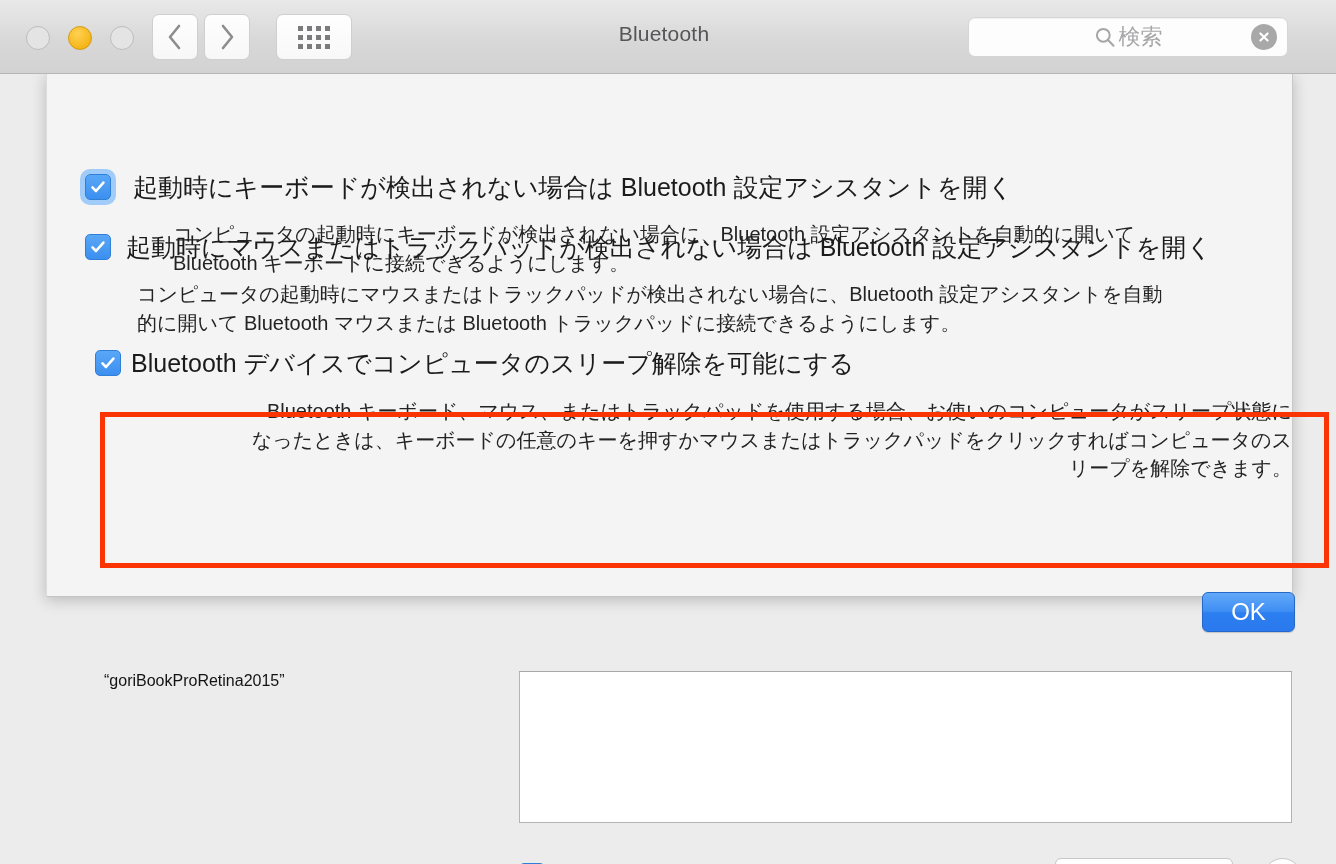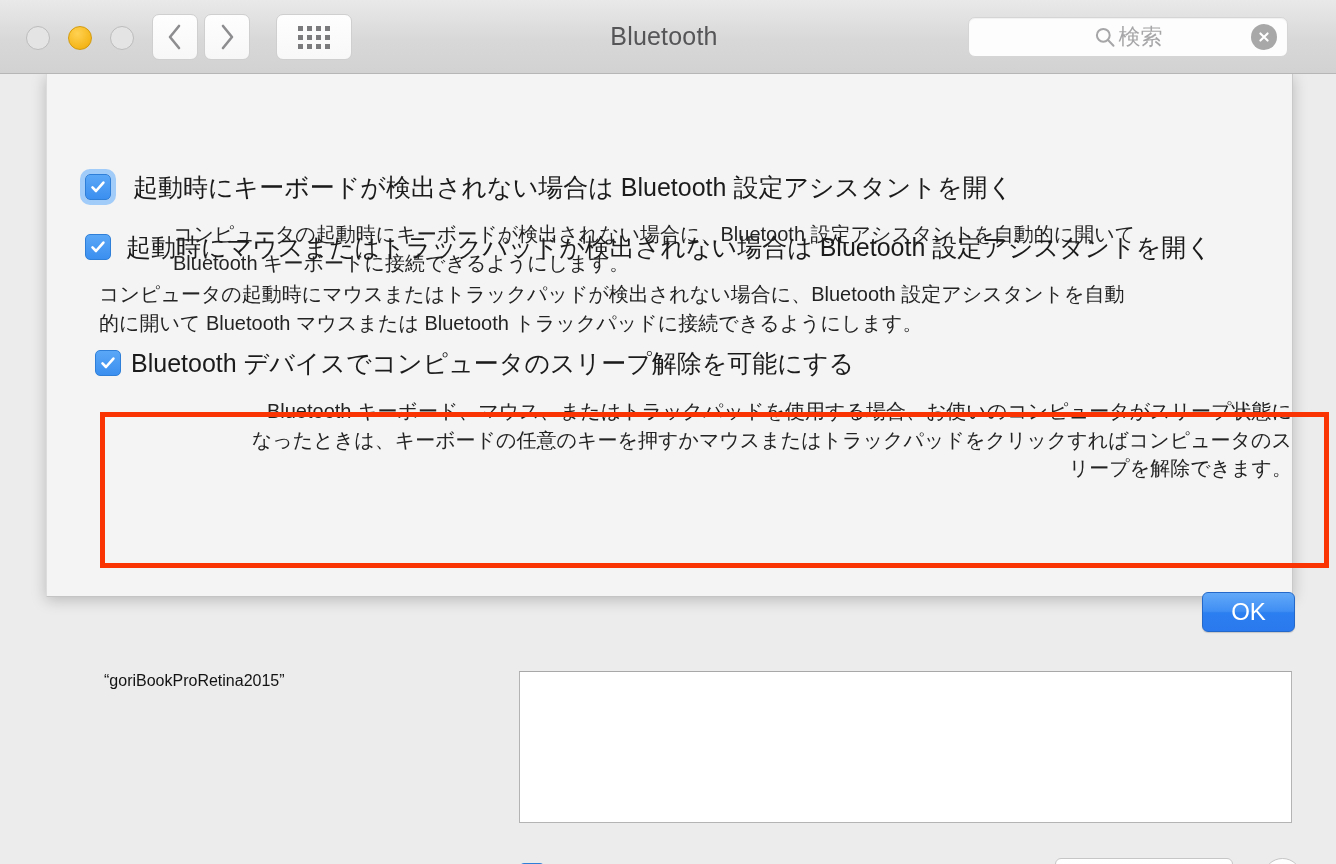--- a/index.html
+++ b/index.html
@@ -79,21 +79,21 @@
     grid-template-rows: repeat(3, 5px);
     gap: 4px;
   }
   .dots i { background: #7b7b7e; display: block; width: 5px; height: 5px; }
 
   #win-title {
     position: absolute;
     left: 0; top: 22px;
     width: 1328px;
     text-align: center;
-    font-size: 25px;
+    font-size: 21px;
     color: #555558;
     letter-spacing: .2px;
   }
 
   .search-field {
     position: absolute;
     right: 48px; top: 17px;
     width: 320px; height: 40px;
     background: #fdfdfd;
     border: 1px solid #d5d5d5;
@@ -299,21 +299,21 @@
 
     <div class="opt-row" style="top:160px;">
       <div class="cb-line" style="padding-left:38px;">
         <span class="checkbox">
           <svg width="18" height="18" viewBox="0 0 18 18" aria-hidden="true">
             <path d="M3.5 9.4 L7 13 L14.4 4.6" fill="none" stroke="#ffffff" stroke-width="2.6" stroke-linecap="round" stroke-linejoin="round"></path>
           </svg>
         </span>
         <span class="cb-label" style="margin-left:15px;">起動時にマウスまたはトラックパッドが検出されない場合は Bluetooth 設定アシスタントを開く</span>
       </div>
-      <div class="desc" style="padding-left:52px; padding-top:20px;">コンピュータの起動時にマウスまたはトラックパッドが検出されない場合に、Bluetooth 設定アシスタントを自動
+      <div class="desc" style="padding-left:90px; padding-top:20px;">コンピュータの起動時にマウスまたはトラックパッドが検出されない場合に、Bluetooth 設定アシスタントを自動
 的に開いて Bluetooth マウスまたは Bluetooth トラックパッドに接続できるようにします。</div>
     </div>
 
     <div class="opt-row" style="top:276px;">
       <div class="cb-line" style="padding-left:48px;">
         <span class="checkbox">
           <svg width="18" height="18" viewBox="0 0 18 18" aria-hidden="true">
             <path d="M3.5 9.4 L7 13 L14.4 4.6" fill="none" stroke="#ffffff" stroke-width="2.6" stroke-linecap="round" stroke-linejoin="round"></path>
           </svg>
         </span>

